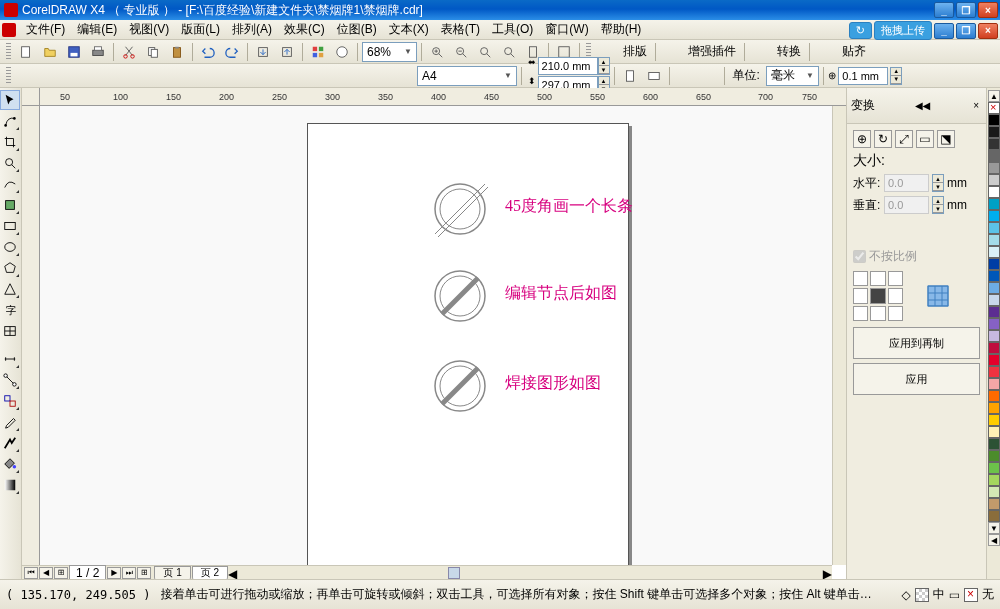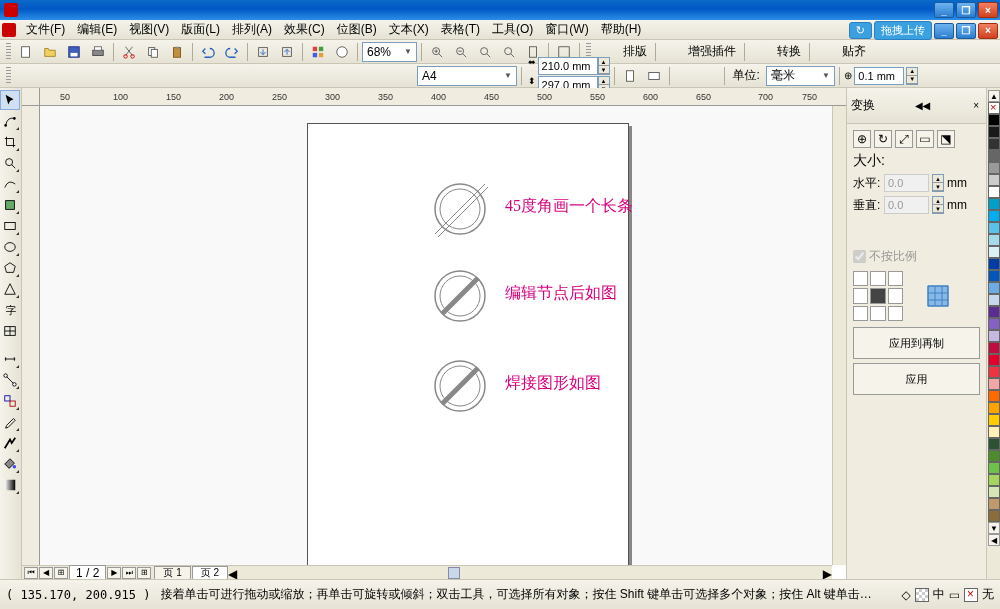--- a/index.html
+++ b/index.html
@@ -78,20 +78,21 @@
 .statusbar { position: absolute; bottom: 0; left: 0; right: 0; height: 30px; background: linear-gradient(to bottom, #f5f3ea, #e6e3d5); border-top: 1px solid #c9c6b7; display: flex; align-items: center; padding: 0 6px; font-size: 11px; gap: 10px; }
 .status-coords { font-family: monospace; }
 .status-swatches { display: flex; gap: 4px; align-items: center; }
 .status-sw { width: 14px; height: 14px; border: 1px solid #666; }
 </style>
 </head>
 <body>
 
 <div class="titlebar">
   <span class="icon"></span>
+  <span>CorelDRAW X4 （ 专业版 ） - [F:\百度经验\新建文件夹\禁烟牌1\禁烟牌.cdr]</span>
   <div class="win-controls">
     <div class="win-btn">_</div>
     <div class="win-btn">❐</div>
     <div class="win-btn close">×</div>
   </div>
 </div>
 
 <div class="menubar">
   <span class="icon"></span>
   <span class="menuitem">文件(F)</span>
@@ -290,21 +291,21 @@
   <div class="tbtn">
       <svg viewBox="0 0 16 16">
         <rect x="2" y="4" width="12" height="8" fill="#fff" stroke="#555"></rect>
       </svg>
     </div>
   <div class="sep"></div>
   <div class="tbtn"></div>
   <div class="tbtn"></div>
   <div class="sep"></div>
   <span class="tlabel">单位:</span>
-  <div class="combo" style="width:69px">
+  <div class="combo" style="width:53px">
       <span>毫米</span>
       <span class="arrow">▼</span>
     </div>
   <div class="sep"></div>
   <span style="font-size:10px">⊕</span>
   <div class="spin" style="width:50px">0.1 mm</div>
   <div class="spin-btns">
       <div>▲</div>
       <div>▼</div>
     </div>
@@ -605,21 +606,21 @@
         <div class="swatch" style="background: rgb(212, 232, 181);"></div>
         <div class="swatch" style="background: rgb(193, 154, 107);"></div>
         <div class="swatch" style="background: rgb(138, 109, 59);"></div>
       </div>
     <div class="pal-arrow">▼</div>
     <div class="pal-arrow">◀</div>
   </div>
 </div>
 
 <div class="statusbar">
-  <span class="status-coords">( 135.170, 200.915 )</span>
+  <span class="status-coords">( 135.170, 249.505 )</span>
   <span style="flex:1;overflow:hidden;white-space:nowrap;text-overflow:ellipsis">接着单击可进行拖动或缩放；再单击可旋转或倾斜；双击工具，可选择所有对象；按住 Shift 键单击可选择多个对象；按住 Alt 键单击…</span>
   <div class="status-swatches">
     <span>◇</span>
       <div class="status-sw" style="background:repeating-conic-gradient(#ccc 0 25%, #fff 0 50%) 0 0/6px 6px"></div>
     <span>中</span>
     <span>▭</span>
       <div class="status-sw none" style="background:white;position:relative">
         <span style="position:absolute;color:#c00;top:-2px;left:2px">×</span>
       </div>
     <span>无</span>

